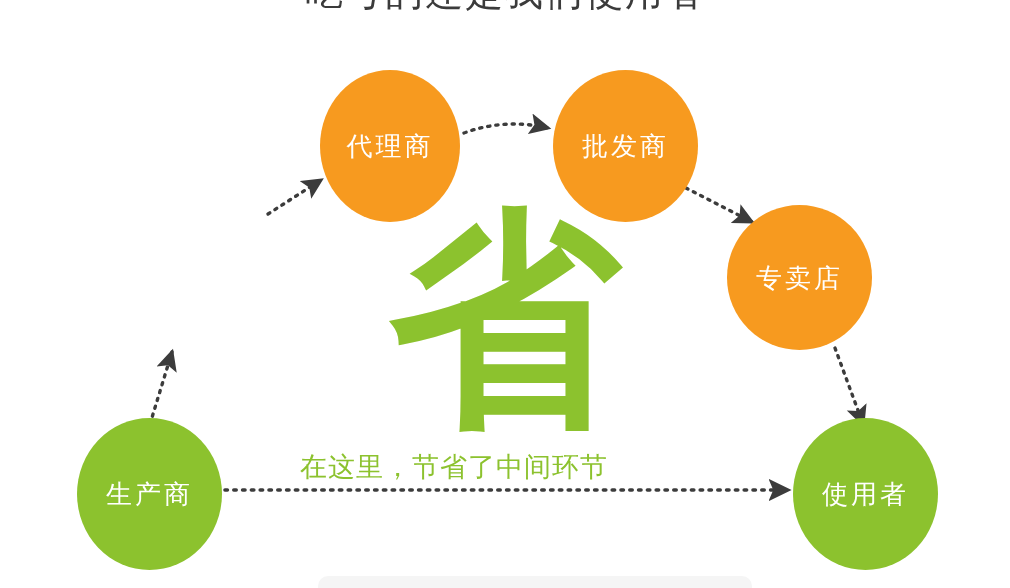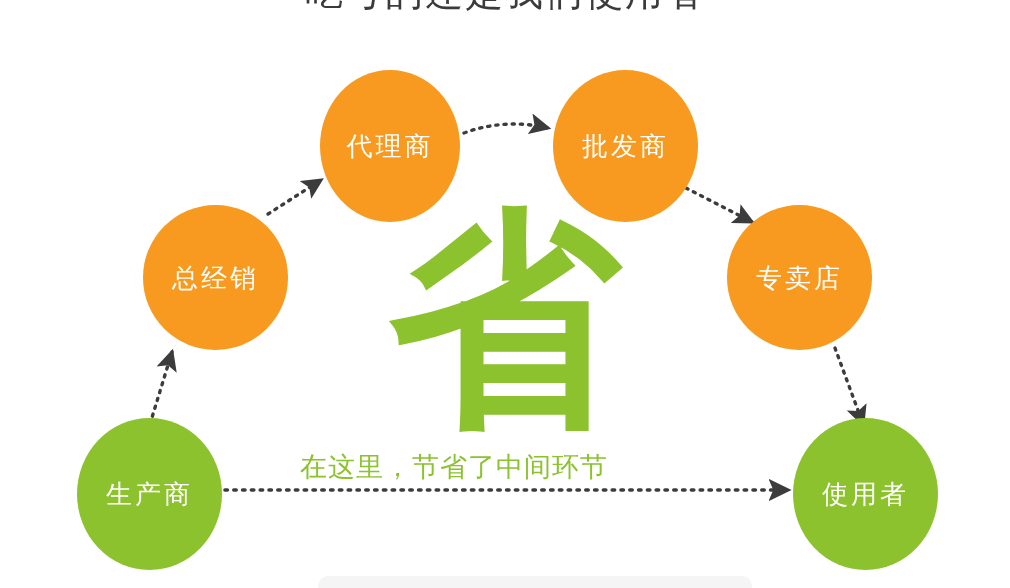--- a/index.html
+++ b/index.html
@@ -136,23 +136,20 @@
 
     <path d="M686,188 L752,222" fill="none" stroke="#3c3c3c" stroke-width="3.4" stroke-dasharray="2.2 6" stroke-linecap="round" marker-end="url(#arrowhead)"></path>
 
     <path d="M835,348 L863,424" fill="none" stroke="#3c3c3c" stroke-width="3.4" stroke-dasharray="2.2 6" stroke-linecap="round" marker-end="url(#arrowhead)"></path>
 
     <path d="M225,490 L788,490" fill="none" stroke="#3c3c3c" stroke-width="3.6" stroke-dasharray="2.4 6.4" stroke-linecap="round" marker-end="url(#arrowhead)"></path>
   </svg>
 
   <div class="center-glyph">省</div>
 
-  <div class="node orange" id="node-zongjingxiao">
-    <span class="node-label">总经销</span>
-  </div>
 
   <div class="node orange" id="node-dailishang">
     <span class="node-label">代理商</span>
   </div>
 
   <div class="node orange" id="node-pifashang">
     <span class="node-label">批发商</span>
   </div>
 
   <div class="node orange" id="node-zhuanmaidian">

